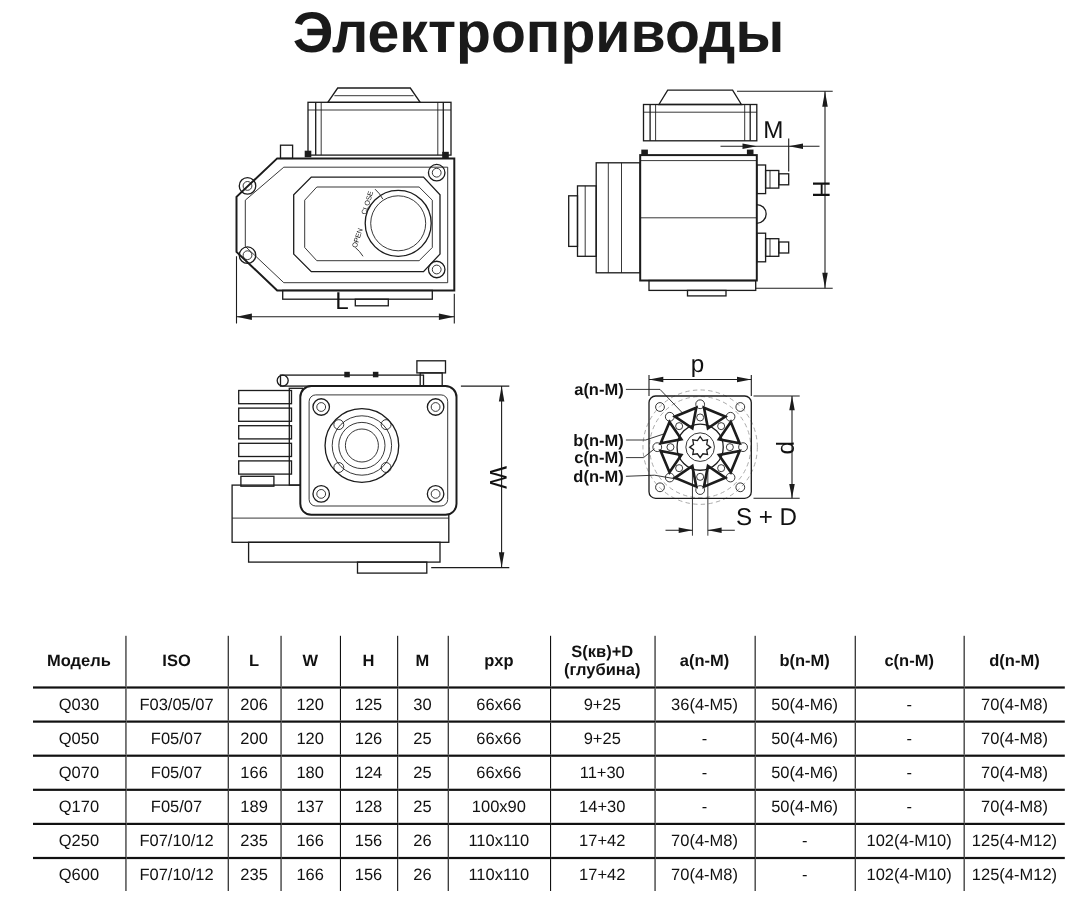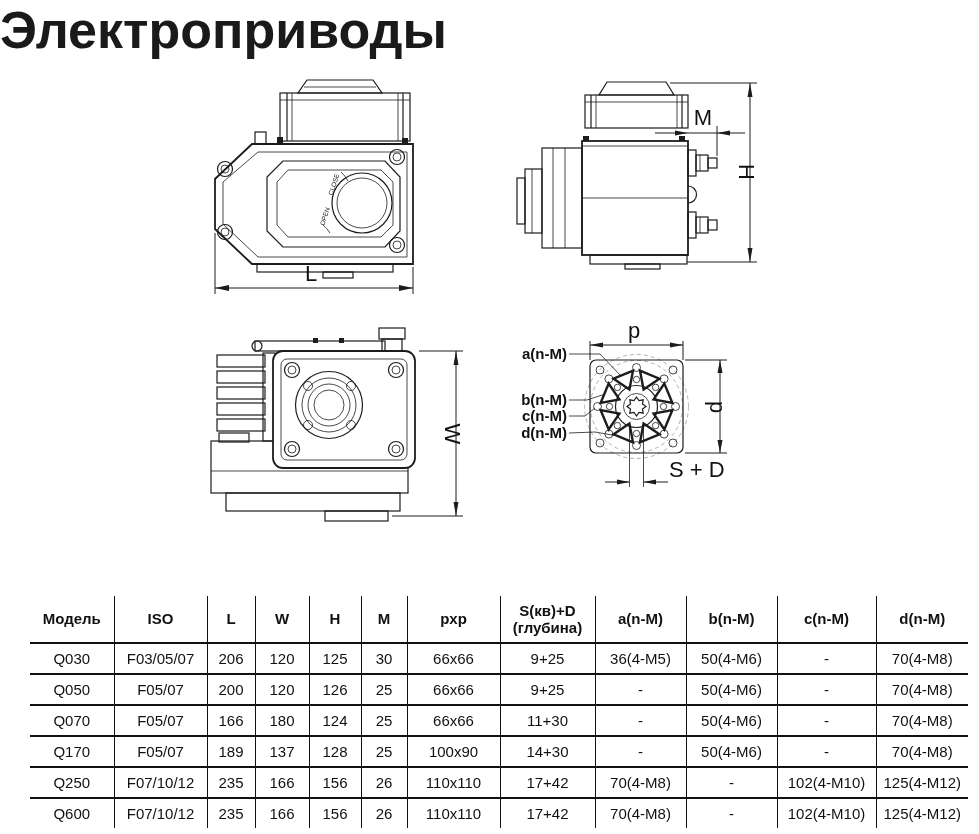--- a/index.html
+++ b/index.html
@@ -1,36 +1,36 @@
 <!DOCTYPE html>
 <html><head>
 <meta charset="utf-8">
 <style>
   html,body{margin:0;padding:0}
   body{width:979px;height:834px;position:relative;background:#fff;color:#111;
        font-family:"Liberation Sans",sans-serif;overflow:hidden}
-  .title{position:absolute;top:0;left:0;width:100%;text-align:left;
+  .title{position:absolute;top:0;left:0;width:100%;text-align:center;
          font-size:52px;font-weight:bold;letter-spacing:0;color:#1a1a1a}
   .drawing{position:absolute}
   #svg-front{left:195px;top:66px}
   #svg-side{left:505px;top:66px}
   #svg-top{left:193px;top:308px}
   #svg-flange{left:505px;top:315px}
   .ln{fill:none;stroke:#1c1c1c;stroke-width:1.2}
   .thin{fill:none;stroke:#1c1c1c;stroke-width:0.8}
   .thick{fill:none;stroke:#1c1c1c;stroke-width:1.8}
   .thickw{fill:#fff;stroke:#1c1c1c;stroke-width:1.8}
   .dim{fill:none;stroke:#1c1c1c;stroke-width:1}
   .arr{fill:#1c1c1c;stroke:none}
   .sq{fill:#1c1c1c;stroke:none}
   .dash{fill:none;stroke:#a8a8a8;stroke-width:0.9;stroke-dasharray:4 3}
   .dimtext{font-family:"Liberation Sans",sans-serif;font-size:22px;fill:#111}
   .dimtext-sm{font-family:"Liberation Sans",sans-serif;font-size:15px;font-weight:bold;fill:#111}
   .tiny{font-family:"Liberation Sans",sans-serif;font-size:6.5px;fill:#111}
-  table{position:absolute;left:30px;top:596px;width:938px;
+  table{position:absolute;left:30px;top:578px;width:938px;
         border-collapse:collapse;table-layout:fixed}
   th,td{border-left:1.5px solid #111;border-bottom:2px solid #111;
         text-align:center;vertical-align:middle;font-size:15px;padding:0;overflow:hidden}
   tr>*:first-child{border-left:none}
   thead th{height:46px;font-weight:bold;white-space:pre-line;line-height:1.15}
   tbody td{height:29px}
   tbody tr:last-child td{border-bottom:none}
   td.model{font-weight:normal}
 </style>
 </head>

